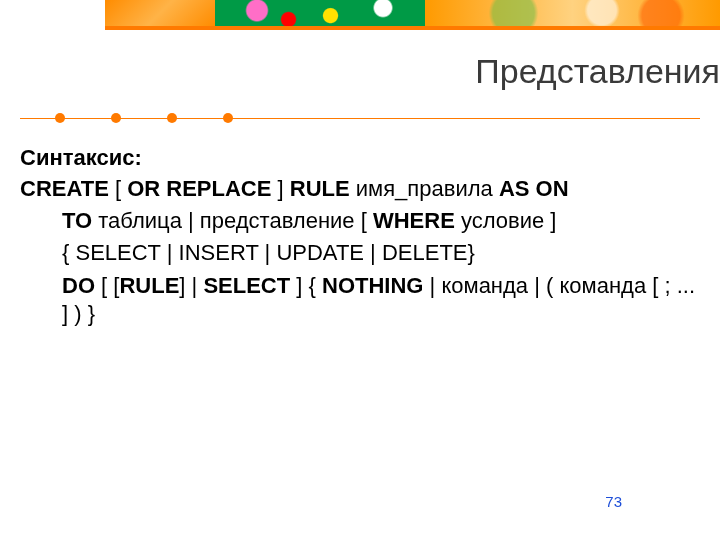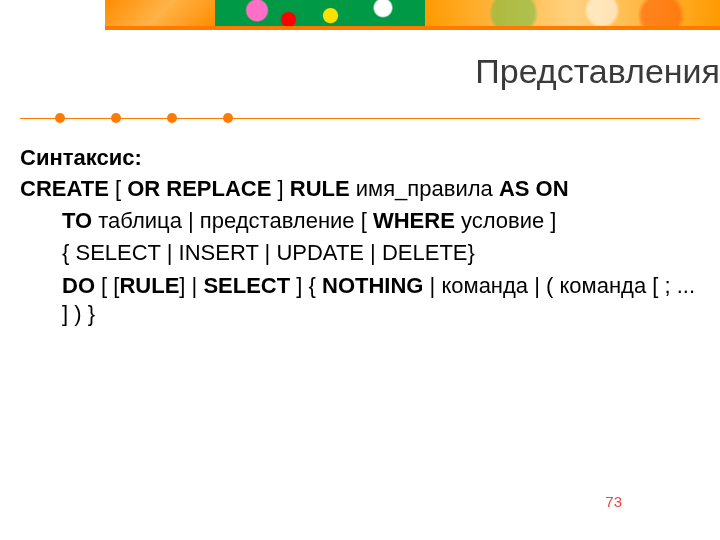--- a/index.html
+++ b/index.html
@@ -109,21 +109,21 @@
   }
   .syntax-block p {
     margin: 0 0 4px 0;
   }
   .indent { padding-left: 42px; }
   .page-num {
     position: absolute;
     right: 98px;
     bottom: 30px;
     font-size: 15px;
-    color: #ef4444;
+    color: #1d4ed8;
     font-family: Arial, sans-serif;
   }
   b { font-weight: bold; }
 </style>
 </head>
 <body>
 
 <div class="top-strip">
   <div class="seg seg-a"></div>
   <div class="seg seg-b"></div>

